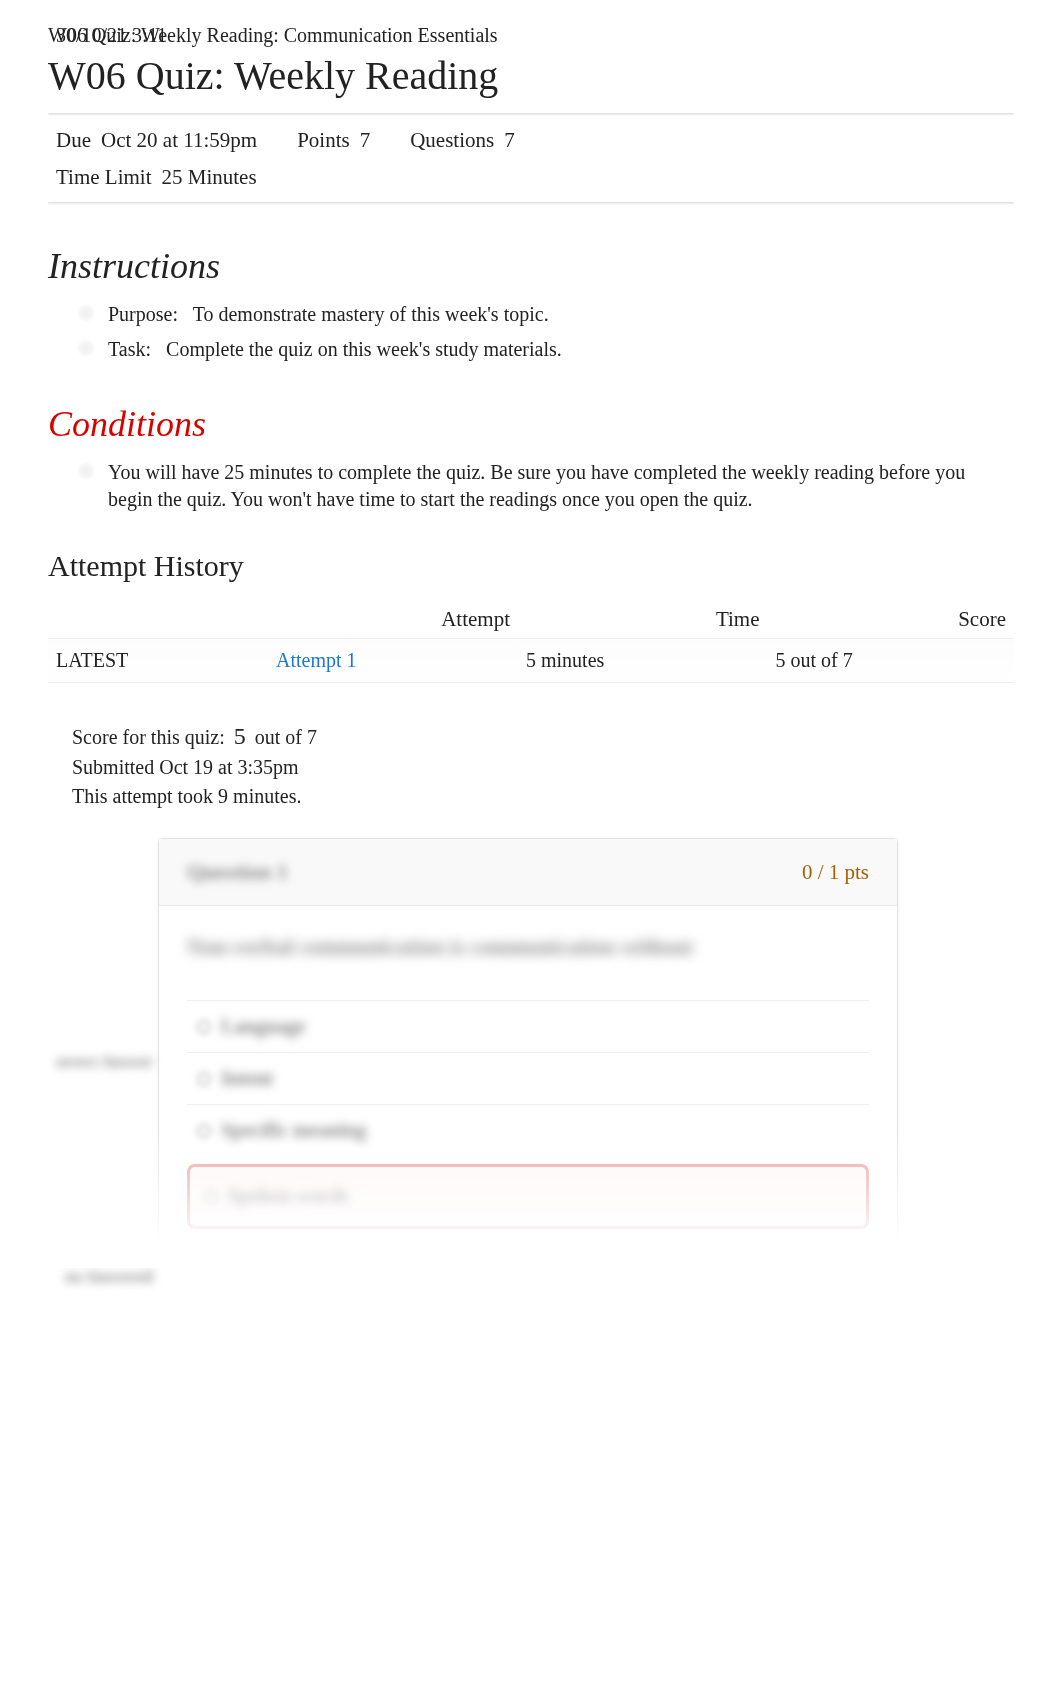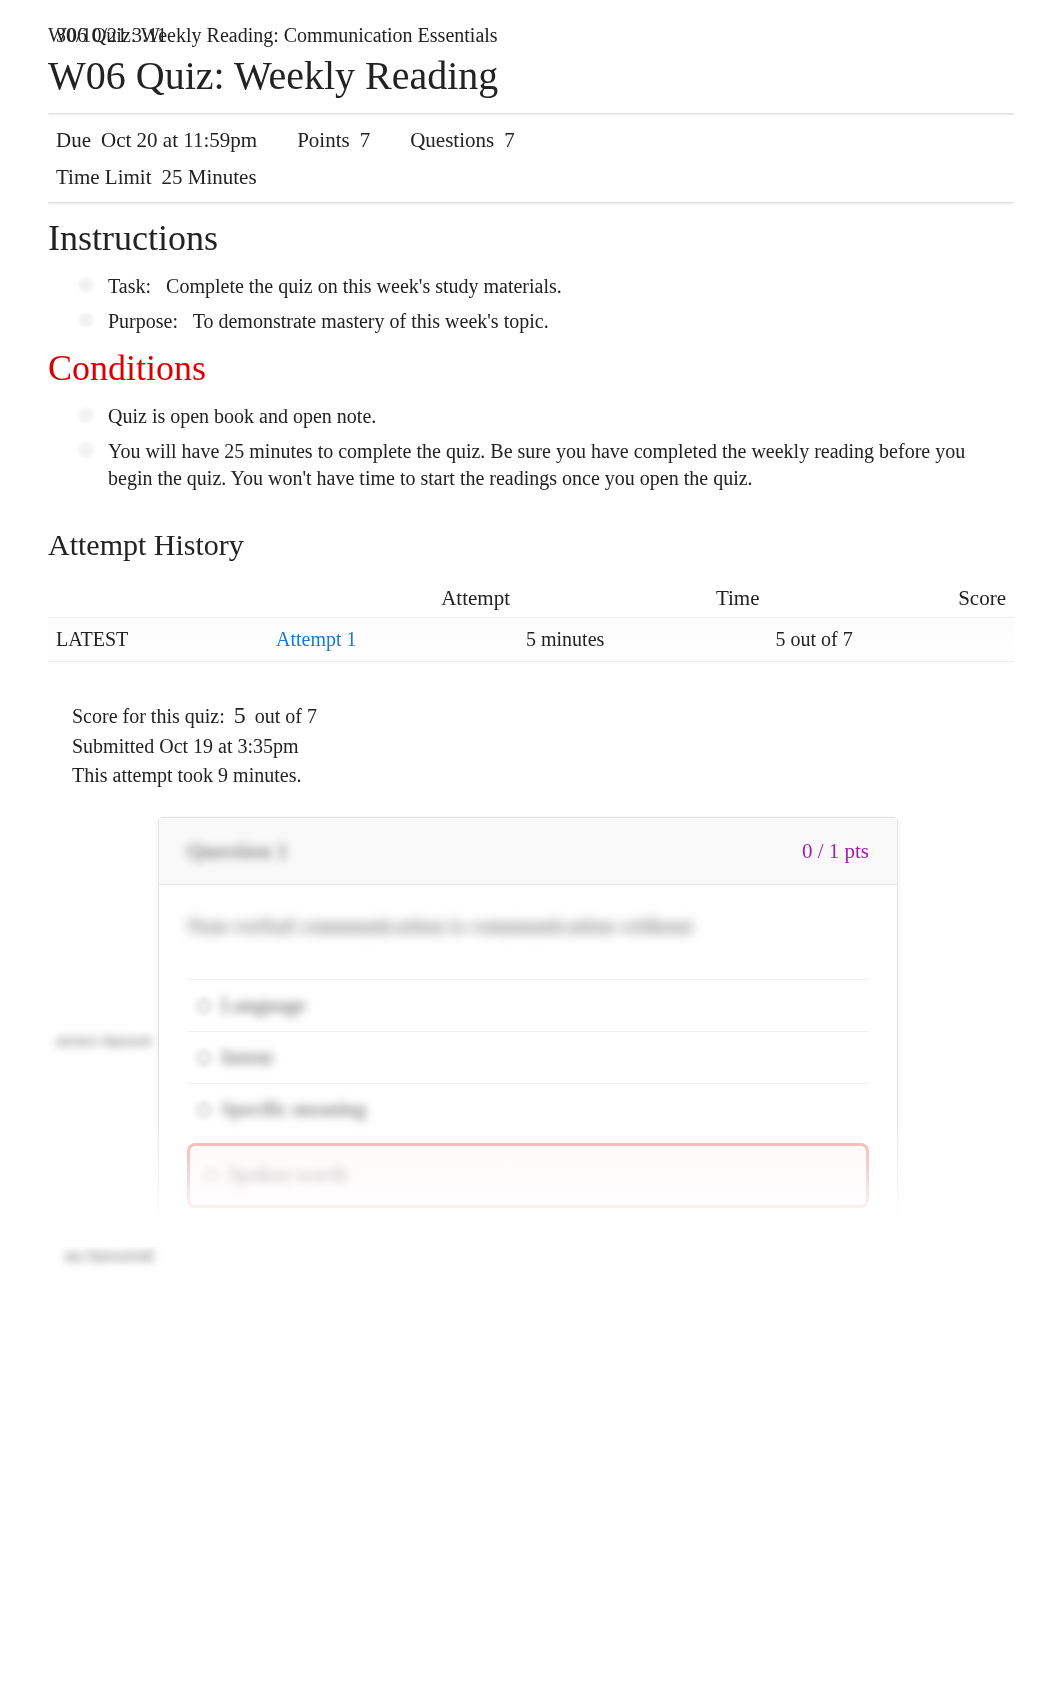--- a/index.html
+++ b/index.html
@@ -51,22 +51,23 @@
       gap: 10px;
     }
     .meta-pair .label {
       font-weight: 400;
       font-family: Liberation Serif, serif;
     }
     h2.section {
       font-family: Georgia, serif;
       font-weight: 400;
       font-size: 36px;
-      margin-top: 12px;
+      margin-top: 40px;
       margin-bottom: 14px;
+      font-style: italic;
     }
     h2.conditions {
       color: #d90000;
     }
     .info-list {
       list-style: none;
       padding-left: 30px;
     }
     .info-item {
       display: flex;
@@ -160,21 +161,21 @@
       border-bottom: 1px solid #e8e8e8;
     }
     .q-title-blur {
       color: #888;
       font-weight: 700;
       filter: blur(5px);
       font-size: 22px;
     }
     .q-points {
       font-size: 21px;
-      color: #a21caf;
+      color: #a16207;
     }
     .question-body {
       padding: 28px;
     }
     .q-text-blur {
       color: #888;
       font-weight: 700;
       font-size: 22px;
       filter: blur(6px);
       margin-bottom: 40px;
@@ -264,39 +265,35 @@
   </span>
 </div>
 
 <div class="divider"></div>
 
 <h2 class="section">Instructions</h2>
 <ul class="info-list">
   <li class="info-item">
     <span class="bullet-blur"></span>
     <span class="text">
-      <span class="prefix">Task:</span>
-      <span>Complete the quiz on this week's study materials.</span>
+      <span class="prefix">Purpose:</span>
+      <span>To demonstrate mastery of this week's topic.</span>
     </span>
   </li>
   <li class="info-item">
     <span class="bullet-blur"></span>
     <span class="text">
-      <span class="prefix">Purpose:</span>
-      <span>To demonstrate mastery of this week's topic.</span>
+      <span class="prefix">Task:</span>
+      <span>Complete the quiz on this week's study materials.</span>
     </span>
   </li>
 </ul>
 
 <h2 class="section conditions">Conditions</h2>
 <ul class="info-list">
-  <li class="info-item">
-    <span class="bullet-blur"></span>
-    <span class="text">Quiz is open book and open note.</span>
-  </li>
   <li class="info-item">
     <span class="bullet-blur"></span>
     <span class="text">You will have 25 minutes to complete the quiz. Be sure you have completed the weekly reading before you begin the quiz. You won't have time to start the readings once you open the quiz.</span>
   </li>
 </ul>
 
 <h3 class="attempt-history">Attempt History</h3>
 
 <table class="history">
   <thead>

